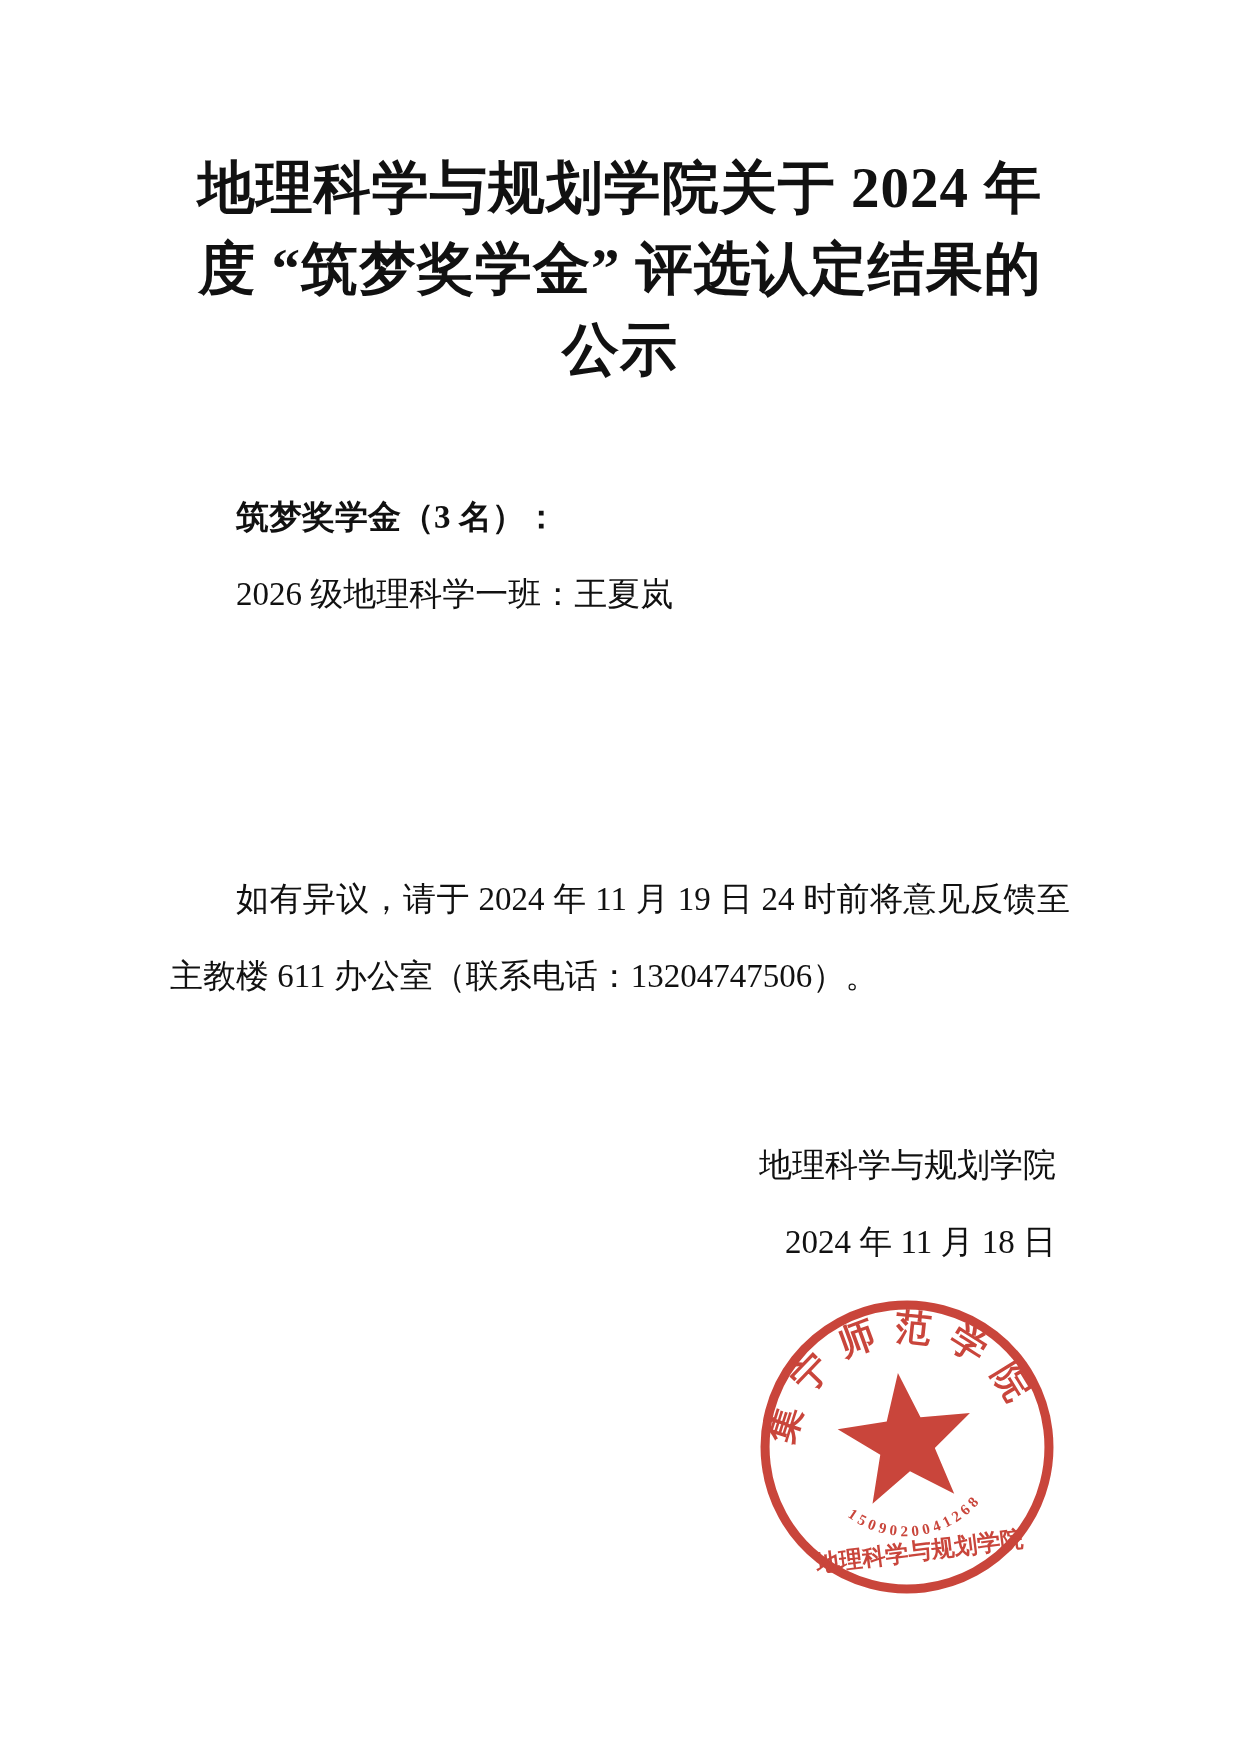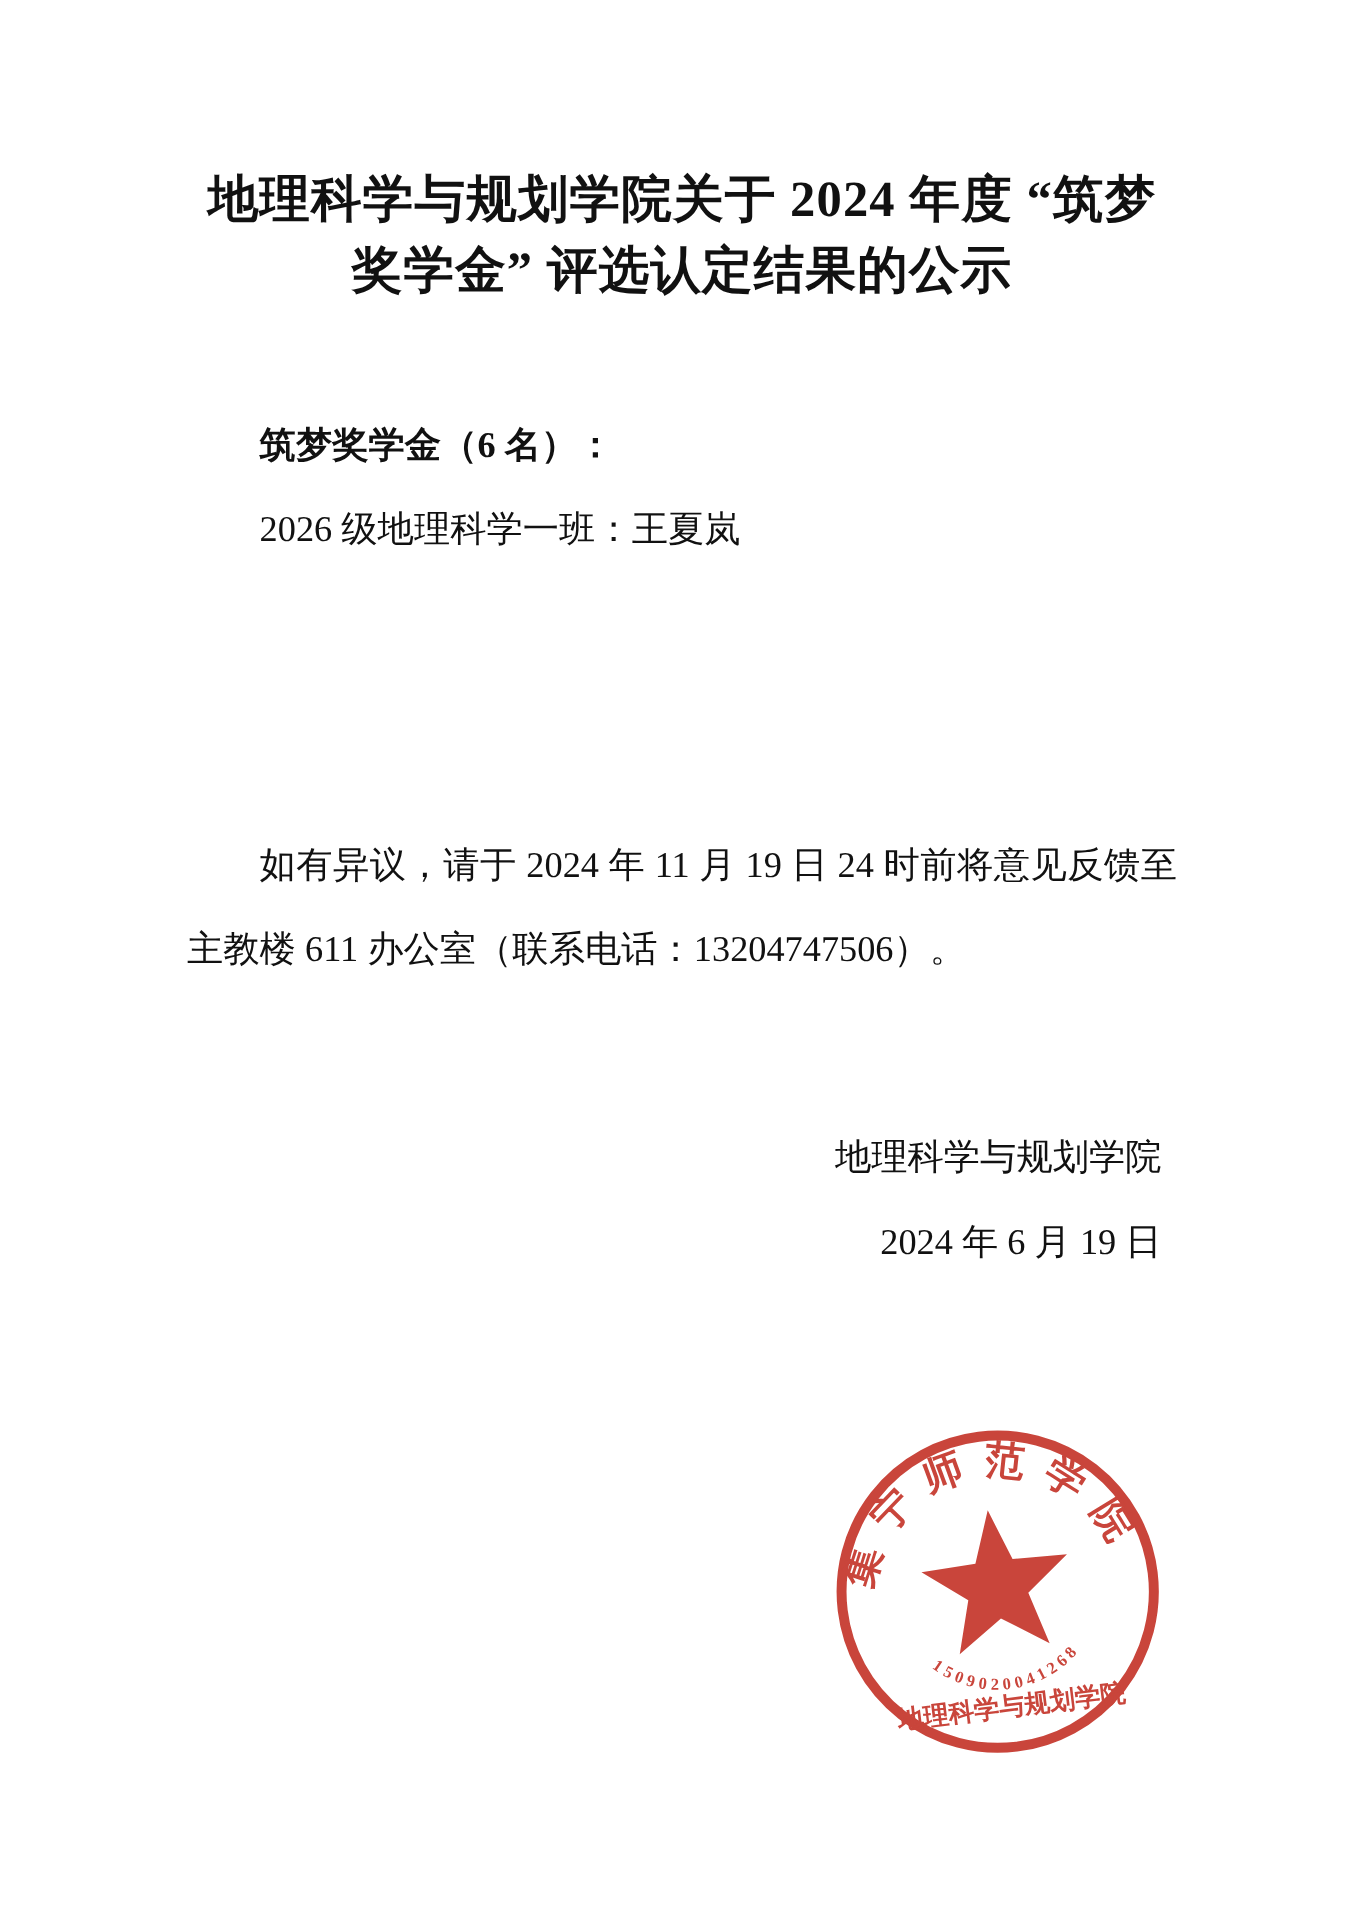--- a/index.html
+++ b/index.html
@@ -15,21 +15,21 @@
     position: relative;
     width: 1240px; height: 1754px;
     background: #ffffff;
   }
   .content {
     padding: 148px 170px 0 170px;
   }
   .doc-title {
     width: 880px;
     margin: 0 auto 88px auto;
-    font-size: 46px;
+    font-size: 57px;
     font-weight: bold;
     line-height: 1.42;
     text-align: center;
     letter-spacing: 1px;
   }
   .body-par {
     margin: 0;
     font-size: 33px;
     line-height: 77px;
     text-align: justify;
@@ -71,32 +71,32 @@
 </style>
 </head>
 <body>
 
 <div class="page">
   <div class="content">
 
     <h1 class="doc-title">地理科学与规划学院关于 2024 年度 “筑梦奖学金” 评选认定结果的公示</h1>
 
 
-    <p class="bold-line">筑梦奖学金（6 名）：</p>
+    <p class="bold-line">筑梦奖学金（3 名）：</p>
 
     <p class="plain-line">2026 级地理科学一班：王夏岚</p>
 
     <div class="spacer"></div>
 
 
     <p class="body-par">如有异议，请于 2024 年 11 月 19 日 24 时前将意见反馈至主教楼 611 办公室（联系电话：13204747506）。</p>
 
     <div class="sign-block">
       <div>地理科学与规划学院</div>
-      <div>2024 年 6 月 19 日</div>
+      <div>2024 年 11 月 18 日</div>
     </div>
   </div>
 
   <svg class="stamp" viewBox="0 0 300 300" xmlns="http://www.w3.org/2000/svg">
     <defs>
       <path id="arcTop" d="M 36,158 A 114,114 0 0 1 264,158" fill="none"></path>
       <path id="arcBottom" d="M 56,162 A 96,96 0 0 0 244,162" fill="none"></path>
     </defs>
 
     <circle cx="150" cy="150" r="141" fill="none" stroke="#c5372c" stroke-width="9"></circle>

